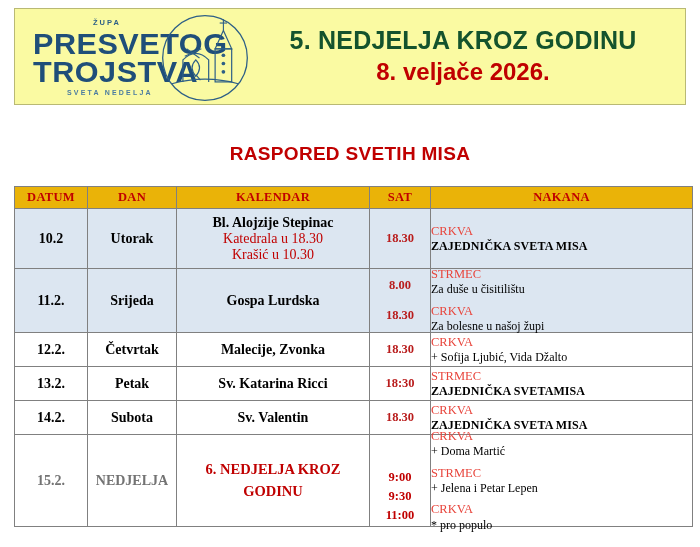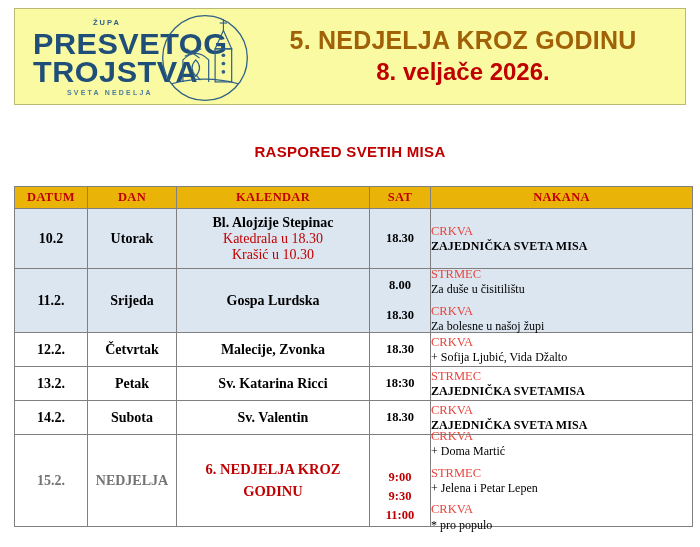--- a/index.html
+++ b/index.html
@@ -77,42 +77,42 @@
   }
   .banner-titles {
     flex: 1 1 auto;
     text-align: center;
     padding-right: 20px;
   }
   .banner-t1 {
     font-family: "Liberation Sans", sans-serif;
     font-weight: bold;
     font-size: 25px;
-    color: #a16207;
+    color: #14532d;
     letter-spacing: 0.2px;
     line-height: 1.25;
   }
   .banner-t2 {
     font-family: "Liberation Sans", sans-serif;
     font-weight: bold;
     font-size: 24px;
     color: #c00000;
     line-height: 1.35;
   }
 
   
   .section-title {
     position: absolute;
     left: 0;
     top: 143px;
     width: 700px;
     text-align: center;
     font-family: "Liberation Sans", sans-serif;
     font-weight: bold;
-    font-size: 15px;
+    font-size: 19px;
     color: #c00000;
     letter-spacing: 0.3px;
   }
 
   
   table.sched {
     position: absolute;
     left: 14px;
     top: 186px;
     width: 673px;
@@ -163,21 +163,21 @@
     color: #c00000;
     font-weight: bold;
     font-size: 14.5px;
     line-height: 1.45;
   }
 
   td.sat {
     text-align: center;
     font-weight: bold;
     font-size: 12.5px;
-    color: #000000;
+    color: #b91c1c;
     padding: 0;
   }
   td.sat.red { color: #c00000; }
   td.sat .slot {
     display: block;
     line-height: 1;
   }
 
   td.nak {
     padding: 2px 0 2px 5px;

